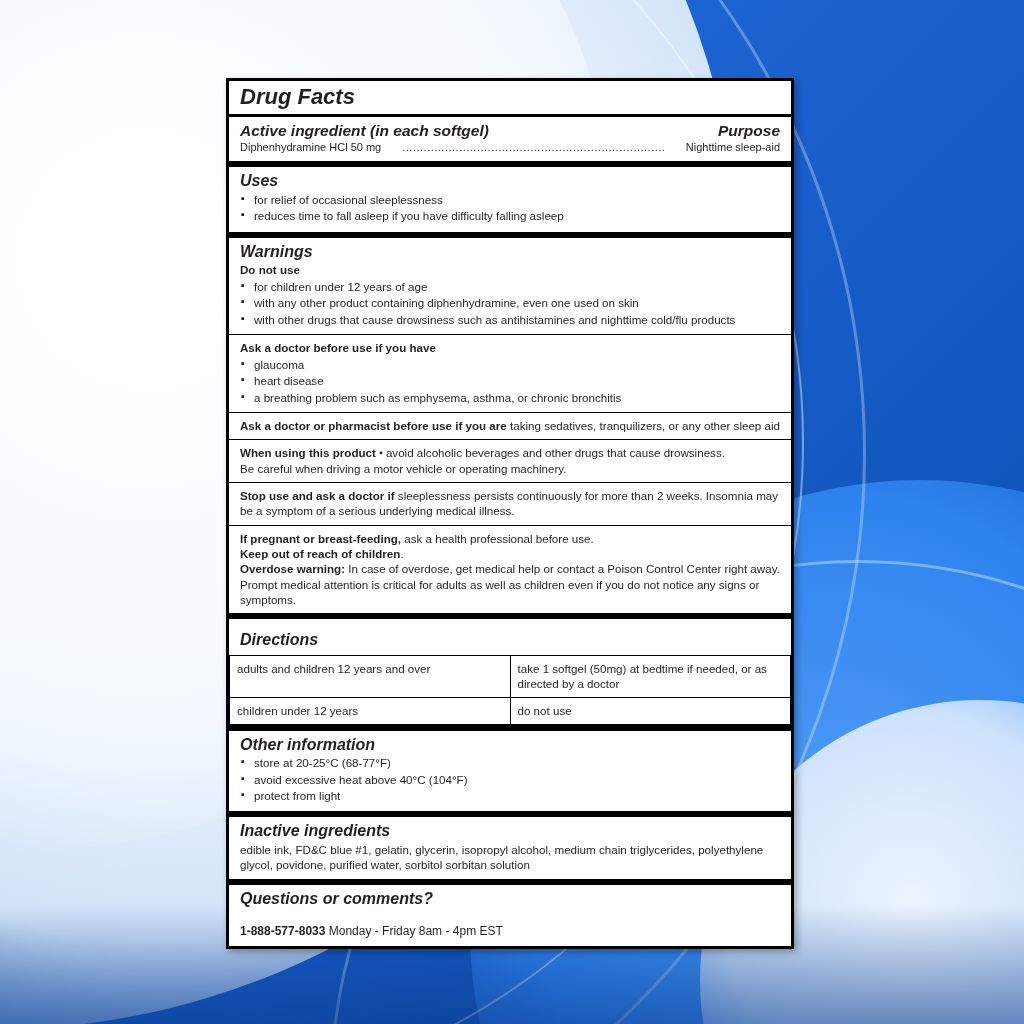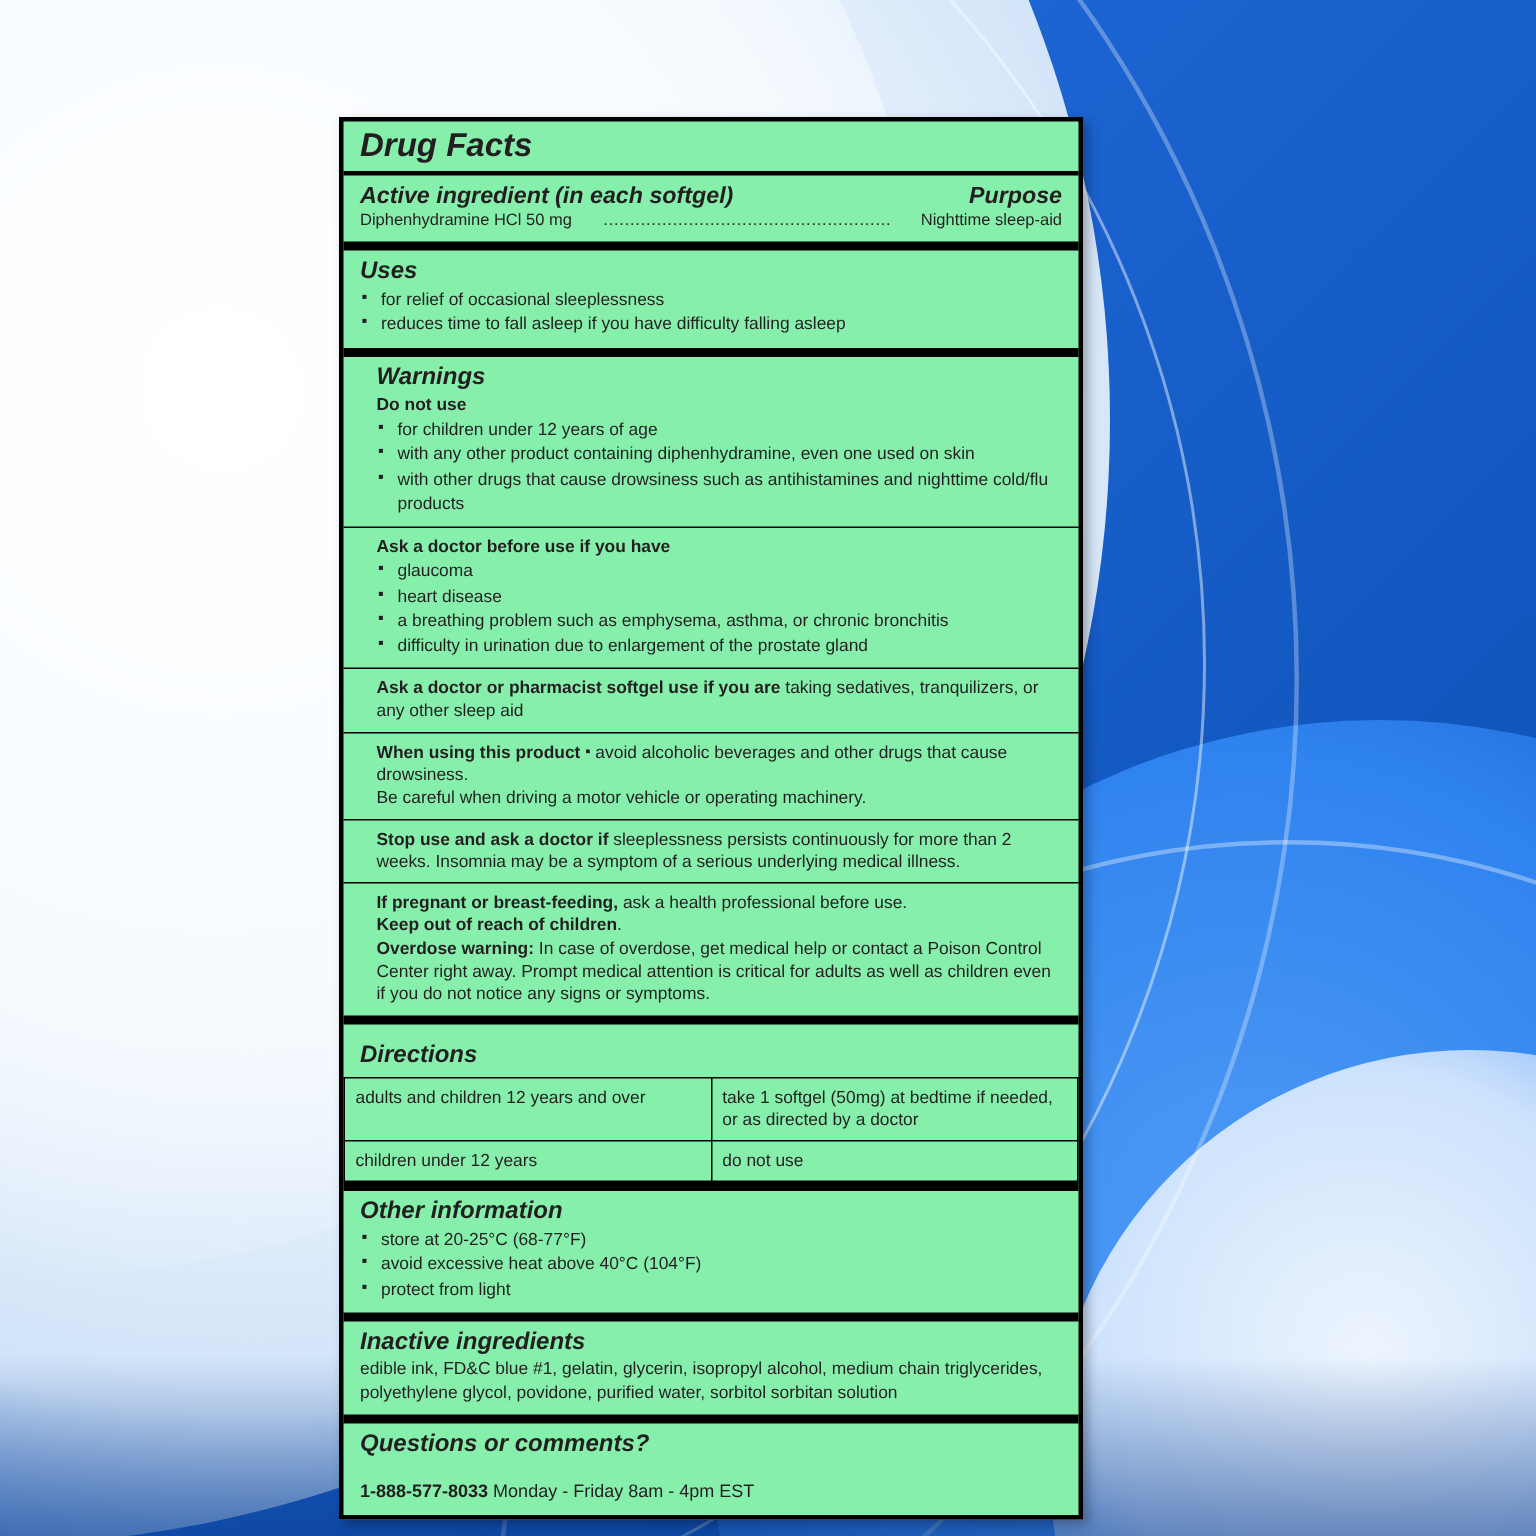--- a/index.html
+++ b/index.html
@@ -88,22 +88,22 @@
     left: 0; right: 0; bottom: 0;
     height: 120px;
     background: linear-gradient(to bottom, rgba(13,70,160,0) 0%, rgba(10,58,138,0.55) 100%);
   }
 
   
   .panel {
     position: absolute;
     left: 226px;
     top: 78px;
-    width: 496px;
-    background: #86efac;
+    width: 568px;
+    background: #ffffff;
     border: 3px solid #000;
     box-shadow: 3px 3px 7px rgba(0,0,0,0.30);
     color: #231f20;
     box-sizing: border-box;
   }
   .sec {
     padding: 5px 11px 7px 11px;
     box-sizing: border-box;
   }
   .rule-thick { border-bottom: 6px solid #000; }
@@ -174,21 +174,21 @@
   .inline-wrap {
     font-size: 11.6px;
     line-height: 1.32;
   }
   .inline-wrap b { font-weight: bold; }
   .sq {
     font-size: 10px;
     vertical-align: 1px;
   }
   .subsec {
-    padding: 5px 11px 6px 22px;
+    padding: 5px 11px 6px 11px;
   }
 
   
   table.dir {
     width: 100%;
     border-collapse: collapse;
     font-size: 11.6px;
   }
   table.dir td {
     border: 1px solid #000;
@@ -256,27 +256,26 @@
         <li>with other drugs that cause drowsiness such as antihistamines and nighttime cold/flu products</li>
       </ul>
     </div>
 
     <div class="subsec rule-thin">
       <div class="sub">Ask a doctor before use if you have</div>
       <ul class="bl">
         <li>glaucoma</li>
         <li>heart disease</li>
         <li>a breathing problem such as emphysema, asthma, or chronic bronchitis</li>
-        <li>difficulty in urination due to enlargement of the prostate gland</li>
       </ul>
     </div>
 
     <div class="subsec rule-thin">
       <div class="inline-wrap">
-        <b>Ask a doctor or pharmacist softgel use if you are</b><span> taking sedatives, tranquilizers, or any other sleep aid</span>
+        <b>Ask a doctor or pharmacist before use if you are</b><span> taking sedatives, tranquilizers, or any other sleep aid</span>
       </div>
     </div>
 
     <div class="subsec rule-thin">
       <div class="inline-wrap">
         <b>When using this product</b>
         <span class="sq">▪</span><span> avoid alcoholic beverages and other drugs that cause drowsiness.</span>
       </div>
       <div class="inline-wrap">Be careful when driving a motor vehicle or operating machinery.</div>
     </div>

